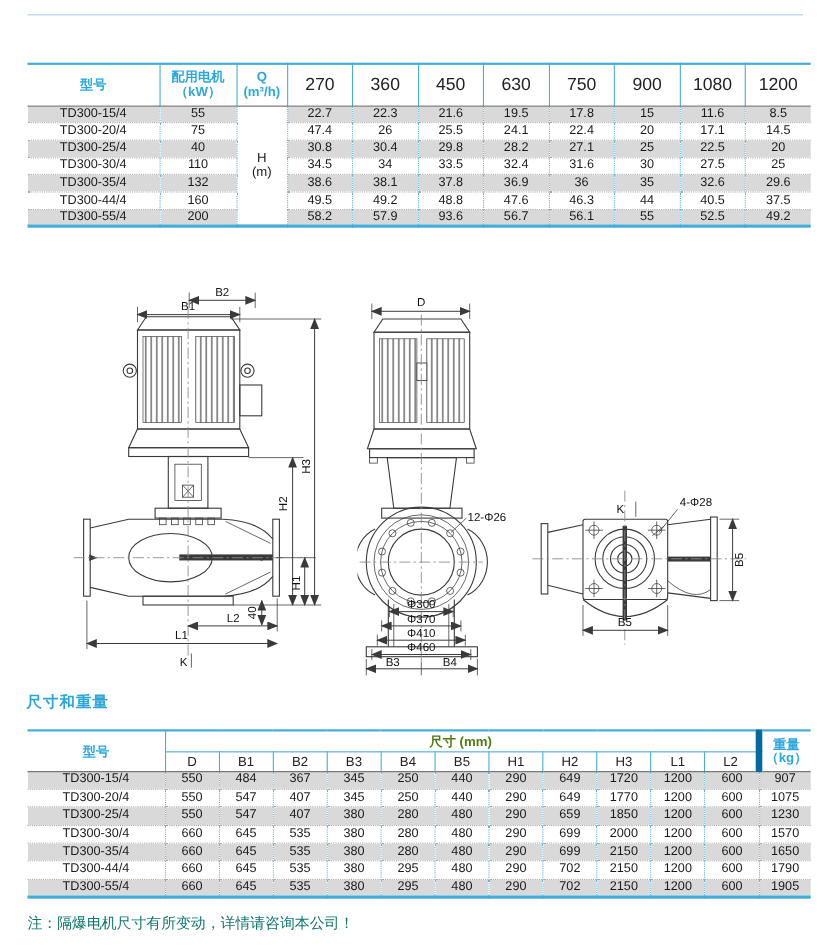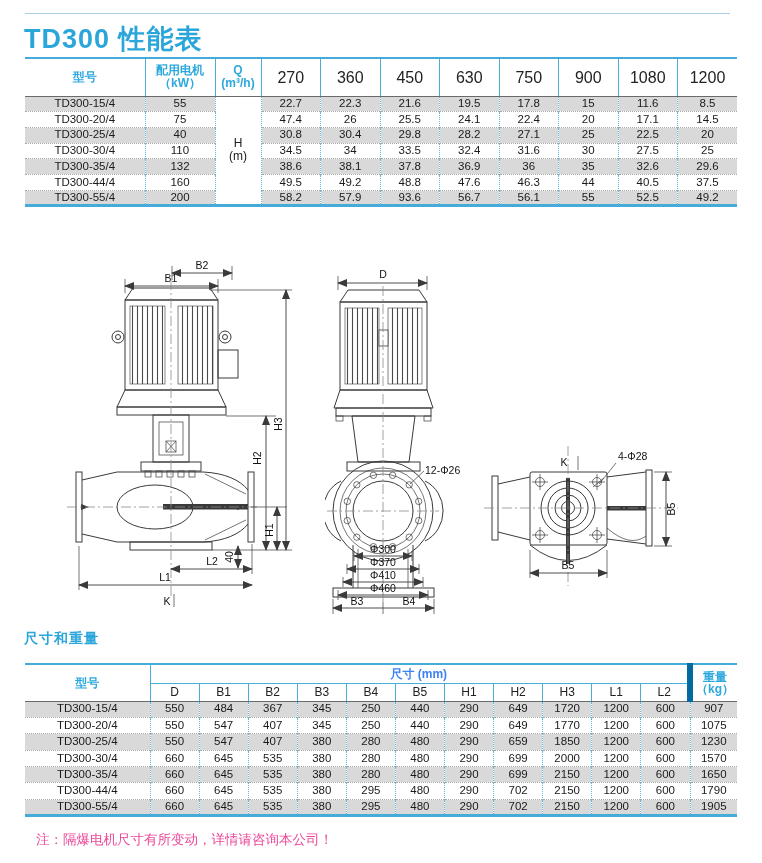--- a/index.html
+++ b/index.html
@@ -27,51 +27,50 @@
   td.model{color:#4bb2e0;margin-left:40px;}
   .perf td.hcell{background:#fff !important;font-size:12px;color:#1a1a1a;line-height:13px;}
 
   .dims{left:25px;top:663px;width:712px;border-top:2px solid #45acd9;border-bottom:3px solid #45acd9;}
   .dims thead tr.r1{height:19px;}
   .dims thead tr.r2{height:18px;}
   .dims thead th{font-size:12px;line-height:12px;}
   .dims th.bluehead{color:#2da8dc;font-weight:bold;border-bottom:1.5px solid #6a6a6a;}
   .dims th.modelhead{border-right:1px solid #49aed8;}
   .dims th.weighthead{border-left:6px solid #0369a1;}
-  .dims th.sizehead{color:#3b82f6;font-weight:bold;border-bottom:1px solid #49aed8;}
+  .dims th.sizehead{color:#4d7c0f;font-weight:bold;border-bottom:1px solid #49aed8;}
   .dims tr.r2 th{color:#222;font-weight:normal;border-bottom:1.5px solid #6a6a6a;}
   .dims tr.r2 th:not(:last-child){border-right:1px solid #49aed8;}
   .dims tbody tr{height:16.4px;}
   .dims tbody td{font-size:11.5px;line-height:1;color:#1a1a1a;}
   .dims tbody td:not(:last-child){border-right:1px dotted #5fb9de;}
   .dims tbody tr:not(:first-child) td{border-top:1px dotted #a8a8a8;}
   .dims tbody tr.shade td{background:#d9d9d9;}
 
-  .note{position:absolute;left:36px;top:831px;font-size:13.5px;color:#ec4899;margin:0;}
+  .note{position:absolute;left:25px;top:831px;font-size:13.5px;color:#0f766e;margin:0;}
 
   
   svg{position:absolute;}
   #svg-side{left:55px;top:256px;}
   #svg-front{left:325px;top:258px;}
   #svg-top{left:478px;top:428px;}
   .ln{stroke:#3a3a3a;fill:none;stroke-width:1;}
   .thin{stroke:#3a3a3a;fill:none;stroke-width:0.7;}
   .dk{fill:#3a3a3a;stroke:none;}
   .dim{stroke:#3a3a3a;stroke-width:0.9;fill:none;}
   .ext{stroke:#3a3a3a;stroke-width:0.7;fill:none;}
   .cl{stroke:#8a8a8a;stroke-width:0.8;fill:none;stroke-dasharray:10 3 2 3;}
   svg text{font-size:10.5px;fill:#111;}
   .tc{text-anchor:middle;}
 </style>
 </head>
 <body>
 
 <div class="page">
   <div class="top-rule"></div>
-  <h1 class="title t1">TD300 性能表</h1>
 
   <table class="perf">
     <colgroup>
       <col style="width:120px">
         <col style="width:70px">
         <col style="width:46px">
       <col>
         <col>
         <col>
         <col>

